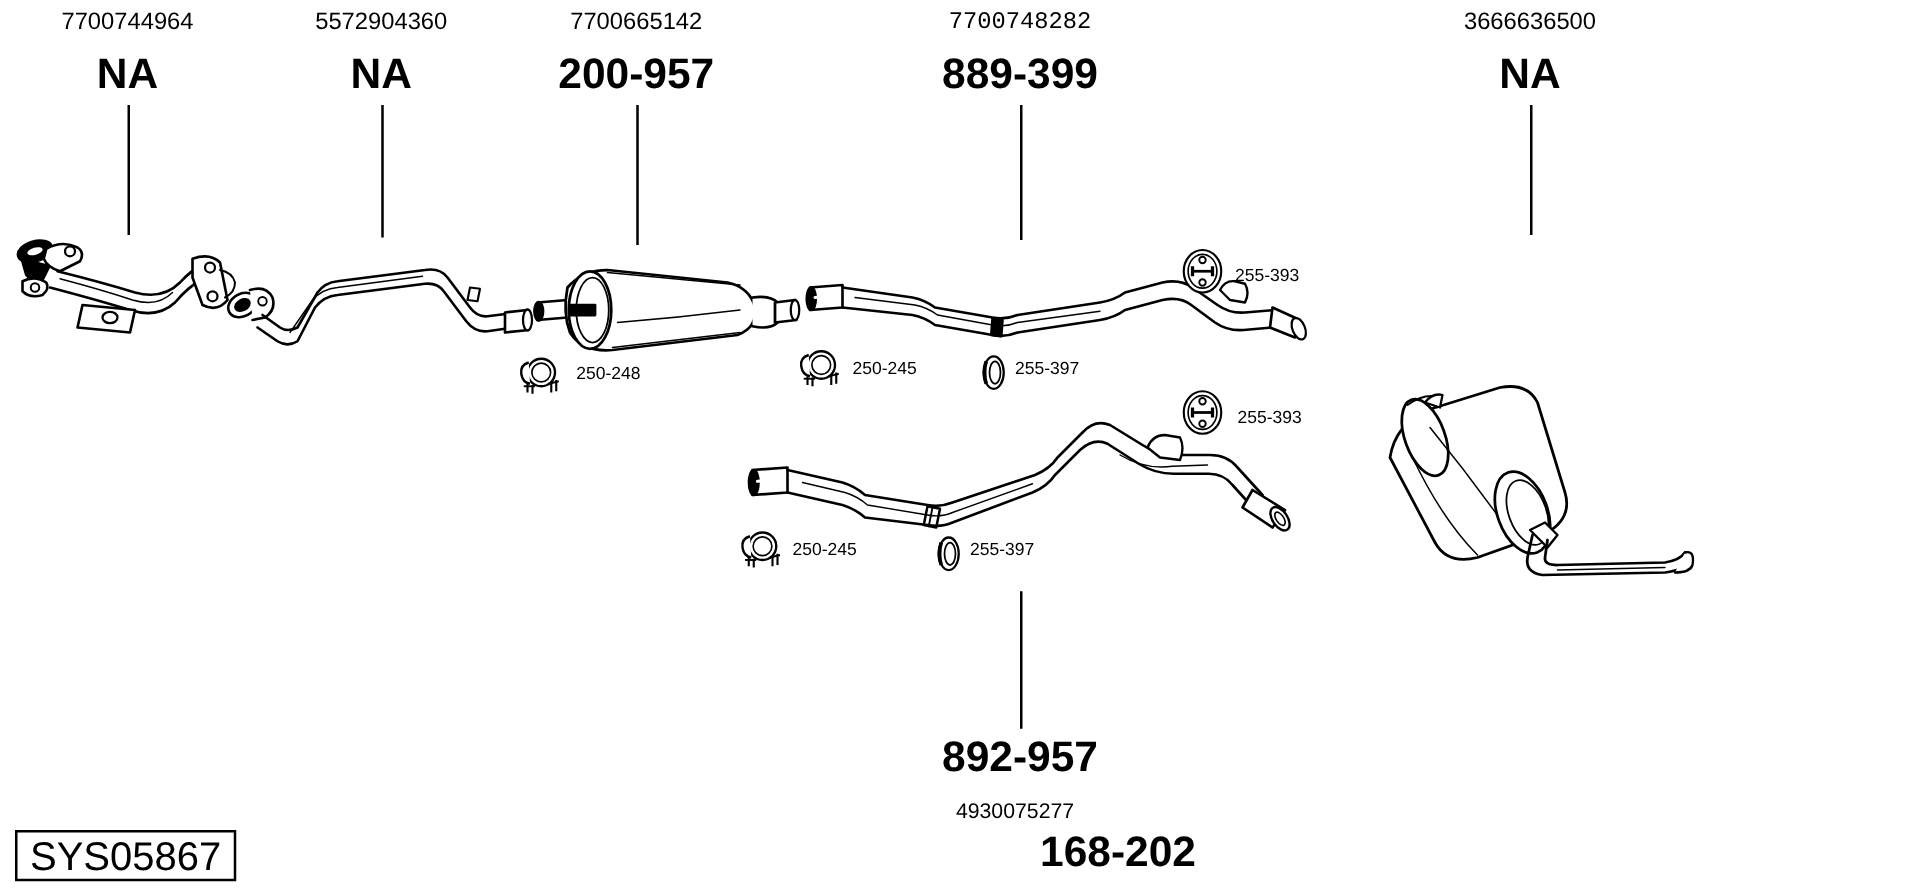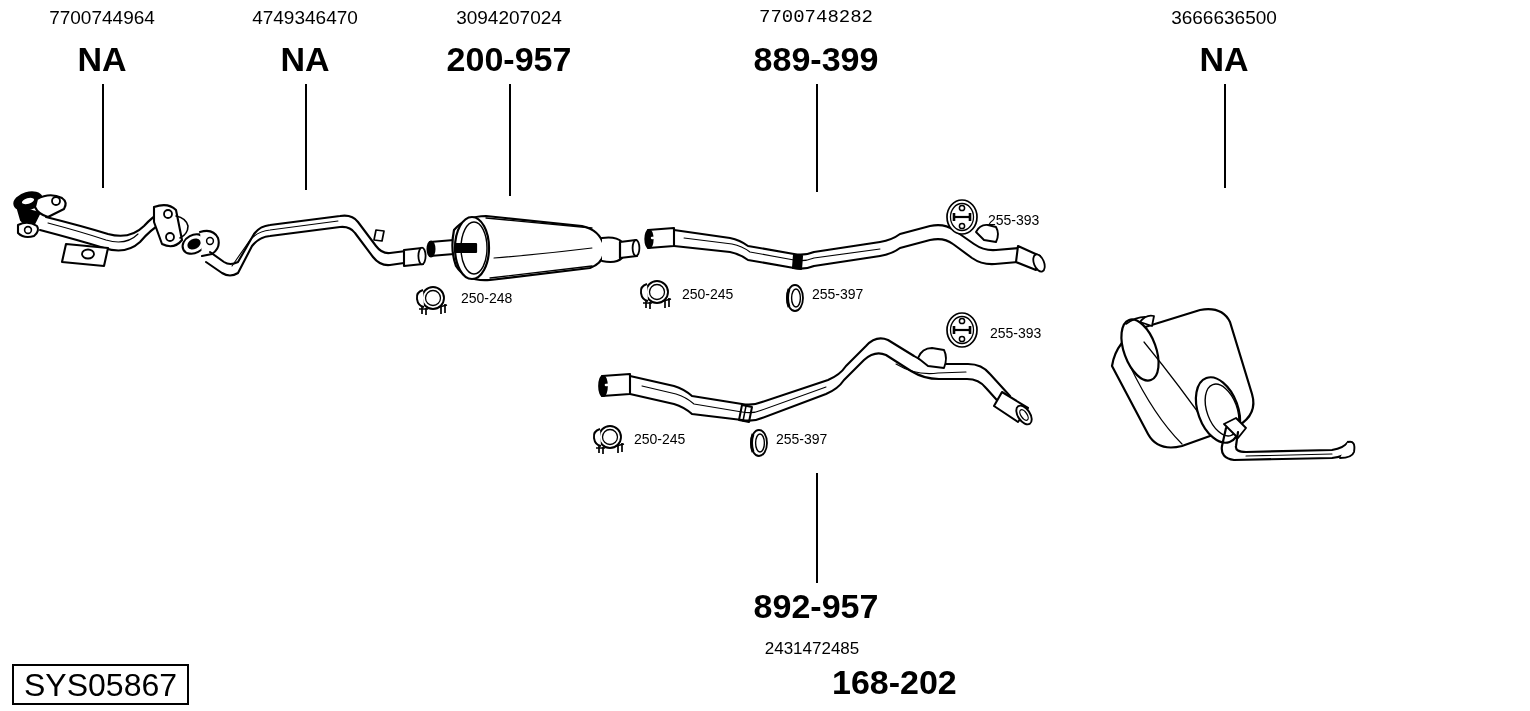--- a/index.html
+++ b/index.html
@@ -45,25 +45,25 @@
 </style>
 </head>
 <body>
 
 <div id="stage">
 
   <div class="oem ctr" style="left:102px;top:8px;">7700744964</div>
   <div class="bosalno ctr" style="left:102px;top:42px;">NA</div>
   <div class="leader" style="left:102px;top:84px;height:104px;"></div>
 
-  <div class="oem ctr" style="left:305px;top:8px;">4749346470</div>
+  <div class="oem ctr" style="left:305px;top:8px;">5572904360</div>
   <div class="bosalno ctr" style="left:305px;top:42px;">NA</div>
   <div class="leader" style="left:305px;top:84px;height:106px;"></div>
 
-  <div class="oem ctr" style="left:509px;top:8px;">3094207024</div>
+  <div class="oem ctr" style="left:509px;top:8px;">7700665142</div>
   <div class="bosalno ctr" style="left:509px;top:42px;">200-957</div>
   <div class="leader" style="left:509px;top:84px;height:112px;"></div>
 
   <div class="oem ctr" style="left:816px;top:8px;font-family:Liberation Mono, monospace;">7700748282</div>
   <div class="bosalno ctr" style="left:816px;top:42px;">889-399</div>
   <div class="leader" style="left:816px;top:84px;height:108px;"></div>
 
   <div class="oem ctr" style="left:1224px;top:8px;">3666636500</div>
   <div class="bosalno ctr" style="left:1224px;top:42px;">NA</div>
   <div class="leader" style="left:1224px;top:84px;height:104px;"></div>
@@ -316,21 +316,21 @@
         <path d="M10 15 L10 23 M26 15 L26 23" stroke="#000" stroke-width="2.6"></path>
         <path d="M10 19 L26 19" stroke="#000" stroke-width="2.2"></path>
       </g>
     </svg>
   </div>
   <div class="partlbl" style="left:990px;top:322px;">255-393</div>
 
   <div class="leader" style="left:816px;top:473px;height:110px;"></div>
   <div class="bosalno ctr" style="left:816px;top:589px;">892-957</div>
 
-  <div class="smallno ctr" style="left:812px;top:640px;">2431472485</div>
+  <div class="smallno ctr" style="left:812px;top:640px;">4930075277</div>
 
   <div class="bosalno" style="left:832px;top:665px;">168-202</div>
 
   <div class="syschip" style="left:12px;top:664px;">
     <span>SYS05867</span>
   </div>
 
 </div>
 
 </body></html>

